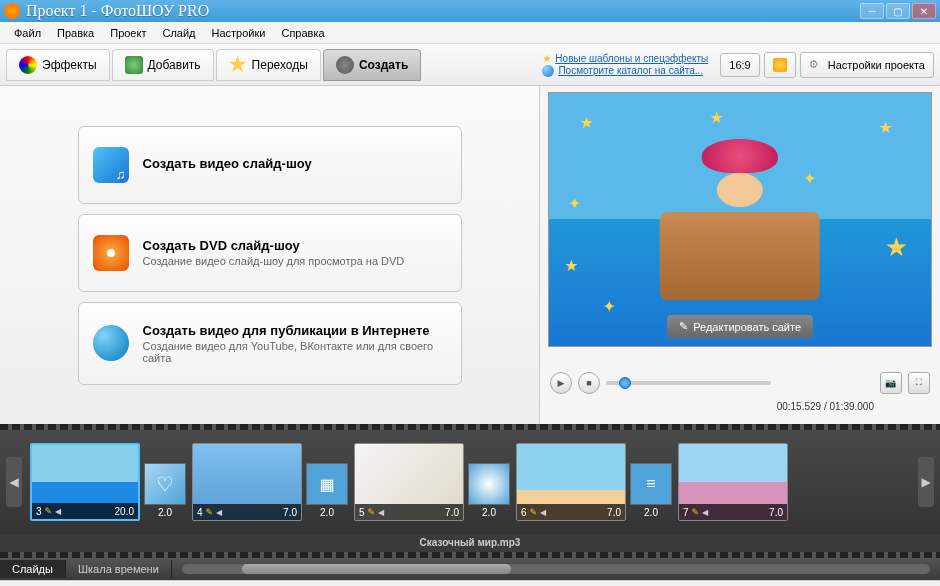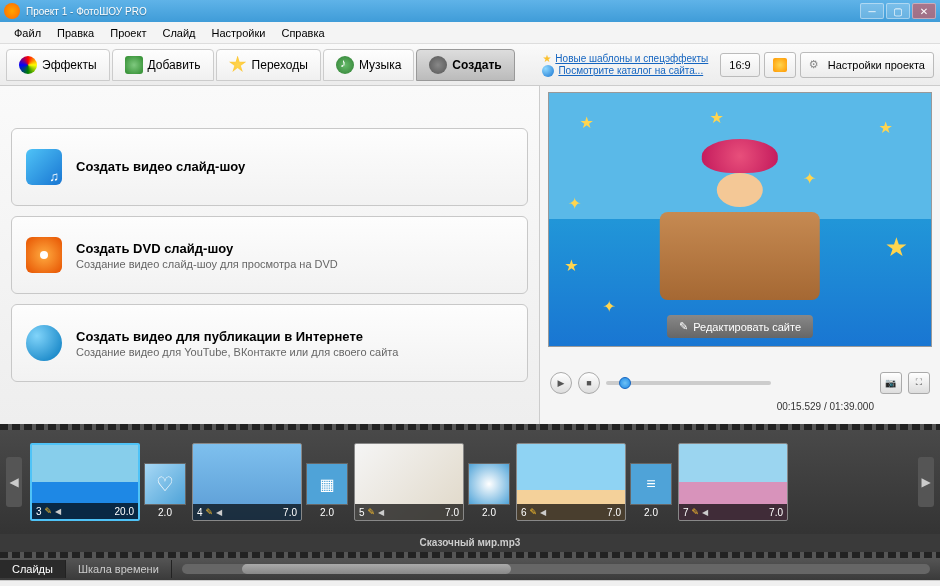--- a/index.html
+++ b/index.html
@@ -1,20 +1,20 @@
 <!DOCTYPE html>
 <html><head>
 <meta charset="utf-8">
 <style>
 * { margin: 0; padding: 0; box-sizing: border-box; font-family: 'Segoe UI', Tahoma, sans-serif; }
 body { width: 940px; height: 586px; background: #fff; overflow: hidden; font-size: 12px; }
 
 .titlebar { height: 22px; background: linear-gradient(#5fb3e8, #3f9cd8); display: flex; align-items: center; padding: 0 4px; color: #fff; }
 .titlebar-icon { width: 16px; height: 16px; background: radial-gradient(circle, #ffa500, #ff6600); border-radius: 50%; margin-right: 6px; }
-.titlebar-title { flex: 1; font-size: 10px; text-shadow: 0 1px 1px rgba(0,0,0,.3); }
+.titlebar-title { flex: 1; font-size: 16px; text-shadow: 0 1px 1px rgba(0,0,0,.3); font-family: Liberation Serif, serif; }
 .win-buttons { display: flex; gap: 2px; }
 .win-btn { width: 24px; height: 16px; background: rgba(255,255,255,.2); border: 1px solid rgba(255,255,255,.4); border-radius: 2px; display: flex; align-items: center; justify-content: center; color: #fff; font-size: 10px; cursor: pointer; }
 .win-btn.close { background: rgba(220,80,80,.6); }
 
 .menubar { height: 22px; background: #f4f4f4; border-bottom: 1px solid #ddd; display: flex; align-items: center; padding: 0 6px; font-size: 11px; }
 .menu-item { padding: 2px 8px; cursor: pointer; }
 
 .toolbar-row { height: 42px; background: linear-gradient(#fafafa,#ececec); border-bottom: 1px solid #ccc; display: flex; align-items: center; padding: 4px 6px; gap: 4px; }
 .tabbar { display: flex; gap: 2px; }
 .tab { display: flex; align-items: center; gap: 5px; padding: 6px 12px; background: linear-gradient(#fefefe,#f0f0f0); border: 1px solid #ccc; border-radius: 4px 4px 0 0; cursor: pointer; font-size: 12px; }
@@ -31,21 +31,21 @@
 .promo-link { display: flex; align-items: center; gap: 4px; }
 .star-small { color: #fbc02d; }
 .globe-small { width: 12px; height: 12px; background: radial-gradient(circle at 30% 30%, #8fd8ff, #1976d2); border-radius: 50%; }
 .promo-text { color: #1565c0; text-decoration: underline; cursor: pointer; }
 .ratio-btn, .settings-btn { padding: 5px 8px; background: linear-gradient(#fefefe,#ececec); border: 1px solid #bbb; border-radius: 3px; cursor: pointer; display: flex; align-items: center; gap: 5px; font-size: 11px; }
 .icon-sun { width: 14px; height: 14px; background: radial-gradient(circle,#ffd54f,#ff9800); border-radius: 2px; }
 .icon-gear { width: 14px; height: 14px; color: #888; }
 
 .main-area { display: flex; height: 338px; }
 .left-panel { width: 540px; background: linear-gradient(#fafafa,#eee); border-right: 1px solid #ccc; display: flex; flex-direction: column; align-items: center; justify-content: center; gap: 10px; padding: 20px; }
-.create-option { width: 517px; padding: 20px 14px; background: linear-gradient(#fdfdfd,#f2f2f2); border: 1px solid #c8c8c8; border-radius: 6px; display: flex; align-items: center; gap: 14px; cursor: pointer; }
+.create-option { width: 384px; padding: 20px 14px; background: linear-gradient(#fdfdfd,#f2f2f2); border: 1px solid #c8c8c8; border-radius: 6px; display: flex; align-items: center; gap: 14px; cursor: pointer; }
 .create-icon { width: 36px; height: 36px; border-radius: 6px; flex-shrink: 0; }
 .ci-video { background: linear-gradient(135deg,#4fc3f7,#1976d2); position: relative; }
 .ci-video::after { content: '♫'; position: absolute; bottom: 1px; right: 3px; color: #fff; font-size: 13px; }
 .ci-dvd { background: radial-gradient(circle,#ffab40,#e65100); position: relative; }
 .ci-dvd::after { content: ''; position: absolute; top: 50%; left: 50%; width: 8px; height: 8px; background: #fff; border-radius: 50%; transform: translate(-50%,-50%); }
 .ci-web { background: radial-gradient(circle at 30% 30%, #81d4fa, #0277bd); border-radius: 50%; }
 .create-text h3 { font-size: 13px; font-weight: bold; margin-bottom: 2px; }
 .create-text p { font-size: 11px; color: #666; }
 
 .preview-panel { flex: 1; padding: 6px 8px; background: #f5f5f5; display: flex; flex-direction: column; }
@@ -129,24 +129,20 @@
         <span class="tab-icon icon-effects"></span>
         <span>Эффекты</span>
       </div>
     <div class="tab">
         <span class="tab-icon icon-add"></span>
         <span>Добавить</span>
       </div>
     <div class="tab">
         <span class="tab-icon icon-transitions"></span>
         <span>Переходы</span>
-      </div>
-    <div class="tab">
-        <span class="tab-icon icon-music"></span>
-        <span>Музыка</span>
       </div>
     <div class="tab active">
         <span class="tab-icon icon-create"></span>
         <span>Создать</span>
       </div>
   </div>
   <div class="toolbar-spacer"></div>
   <div class="promo-links">
     <div class="promo-link">
         <span class="star-small">★</span>

